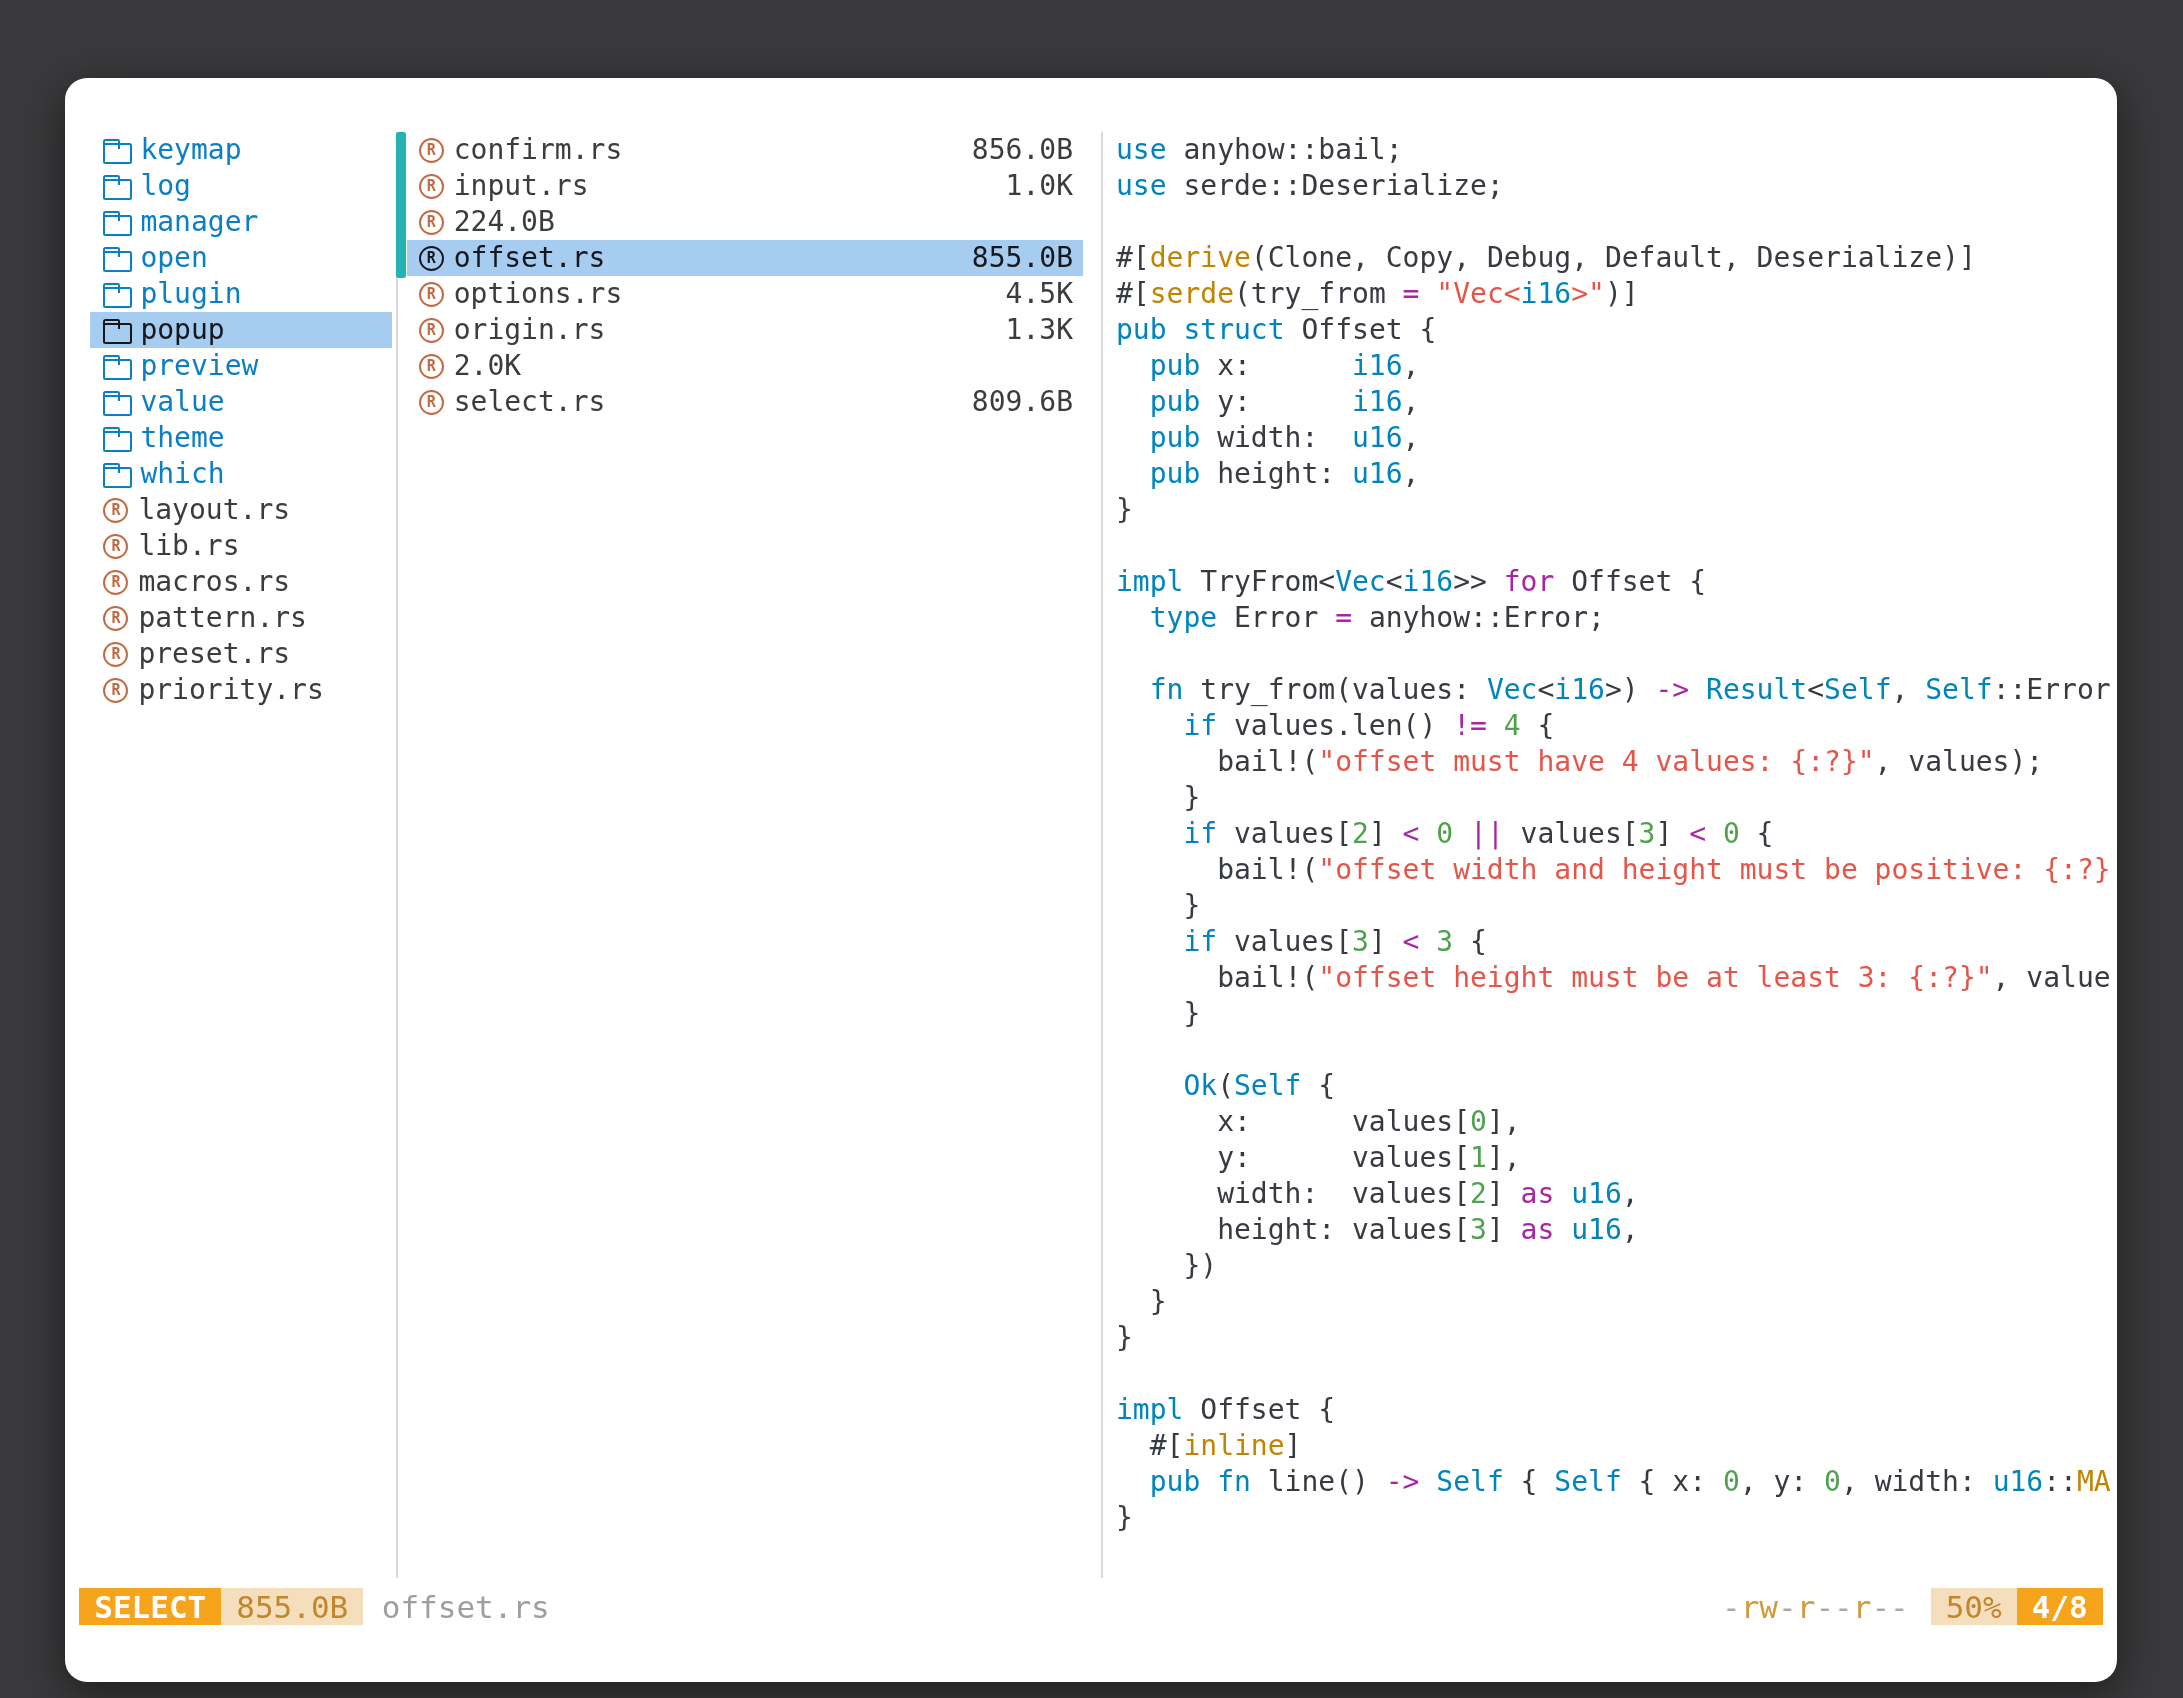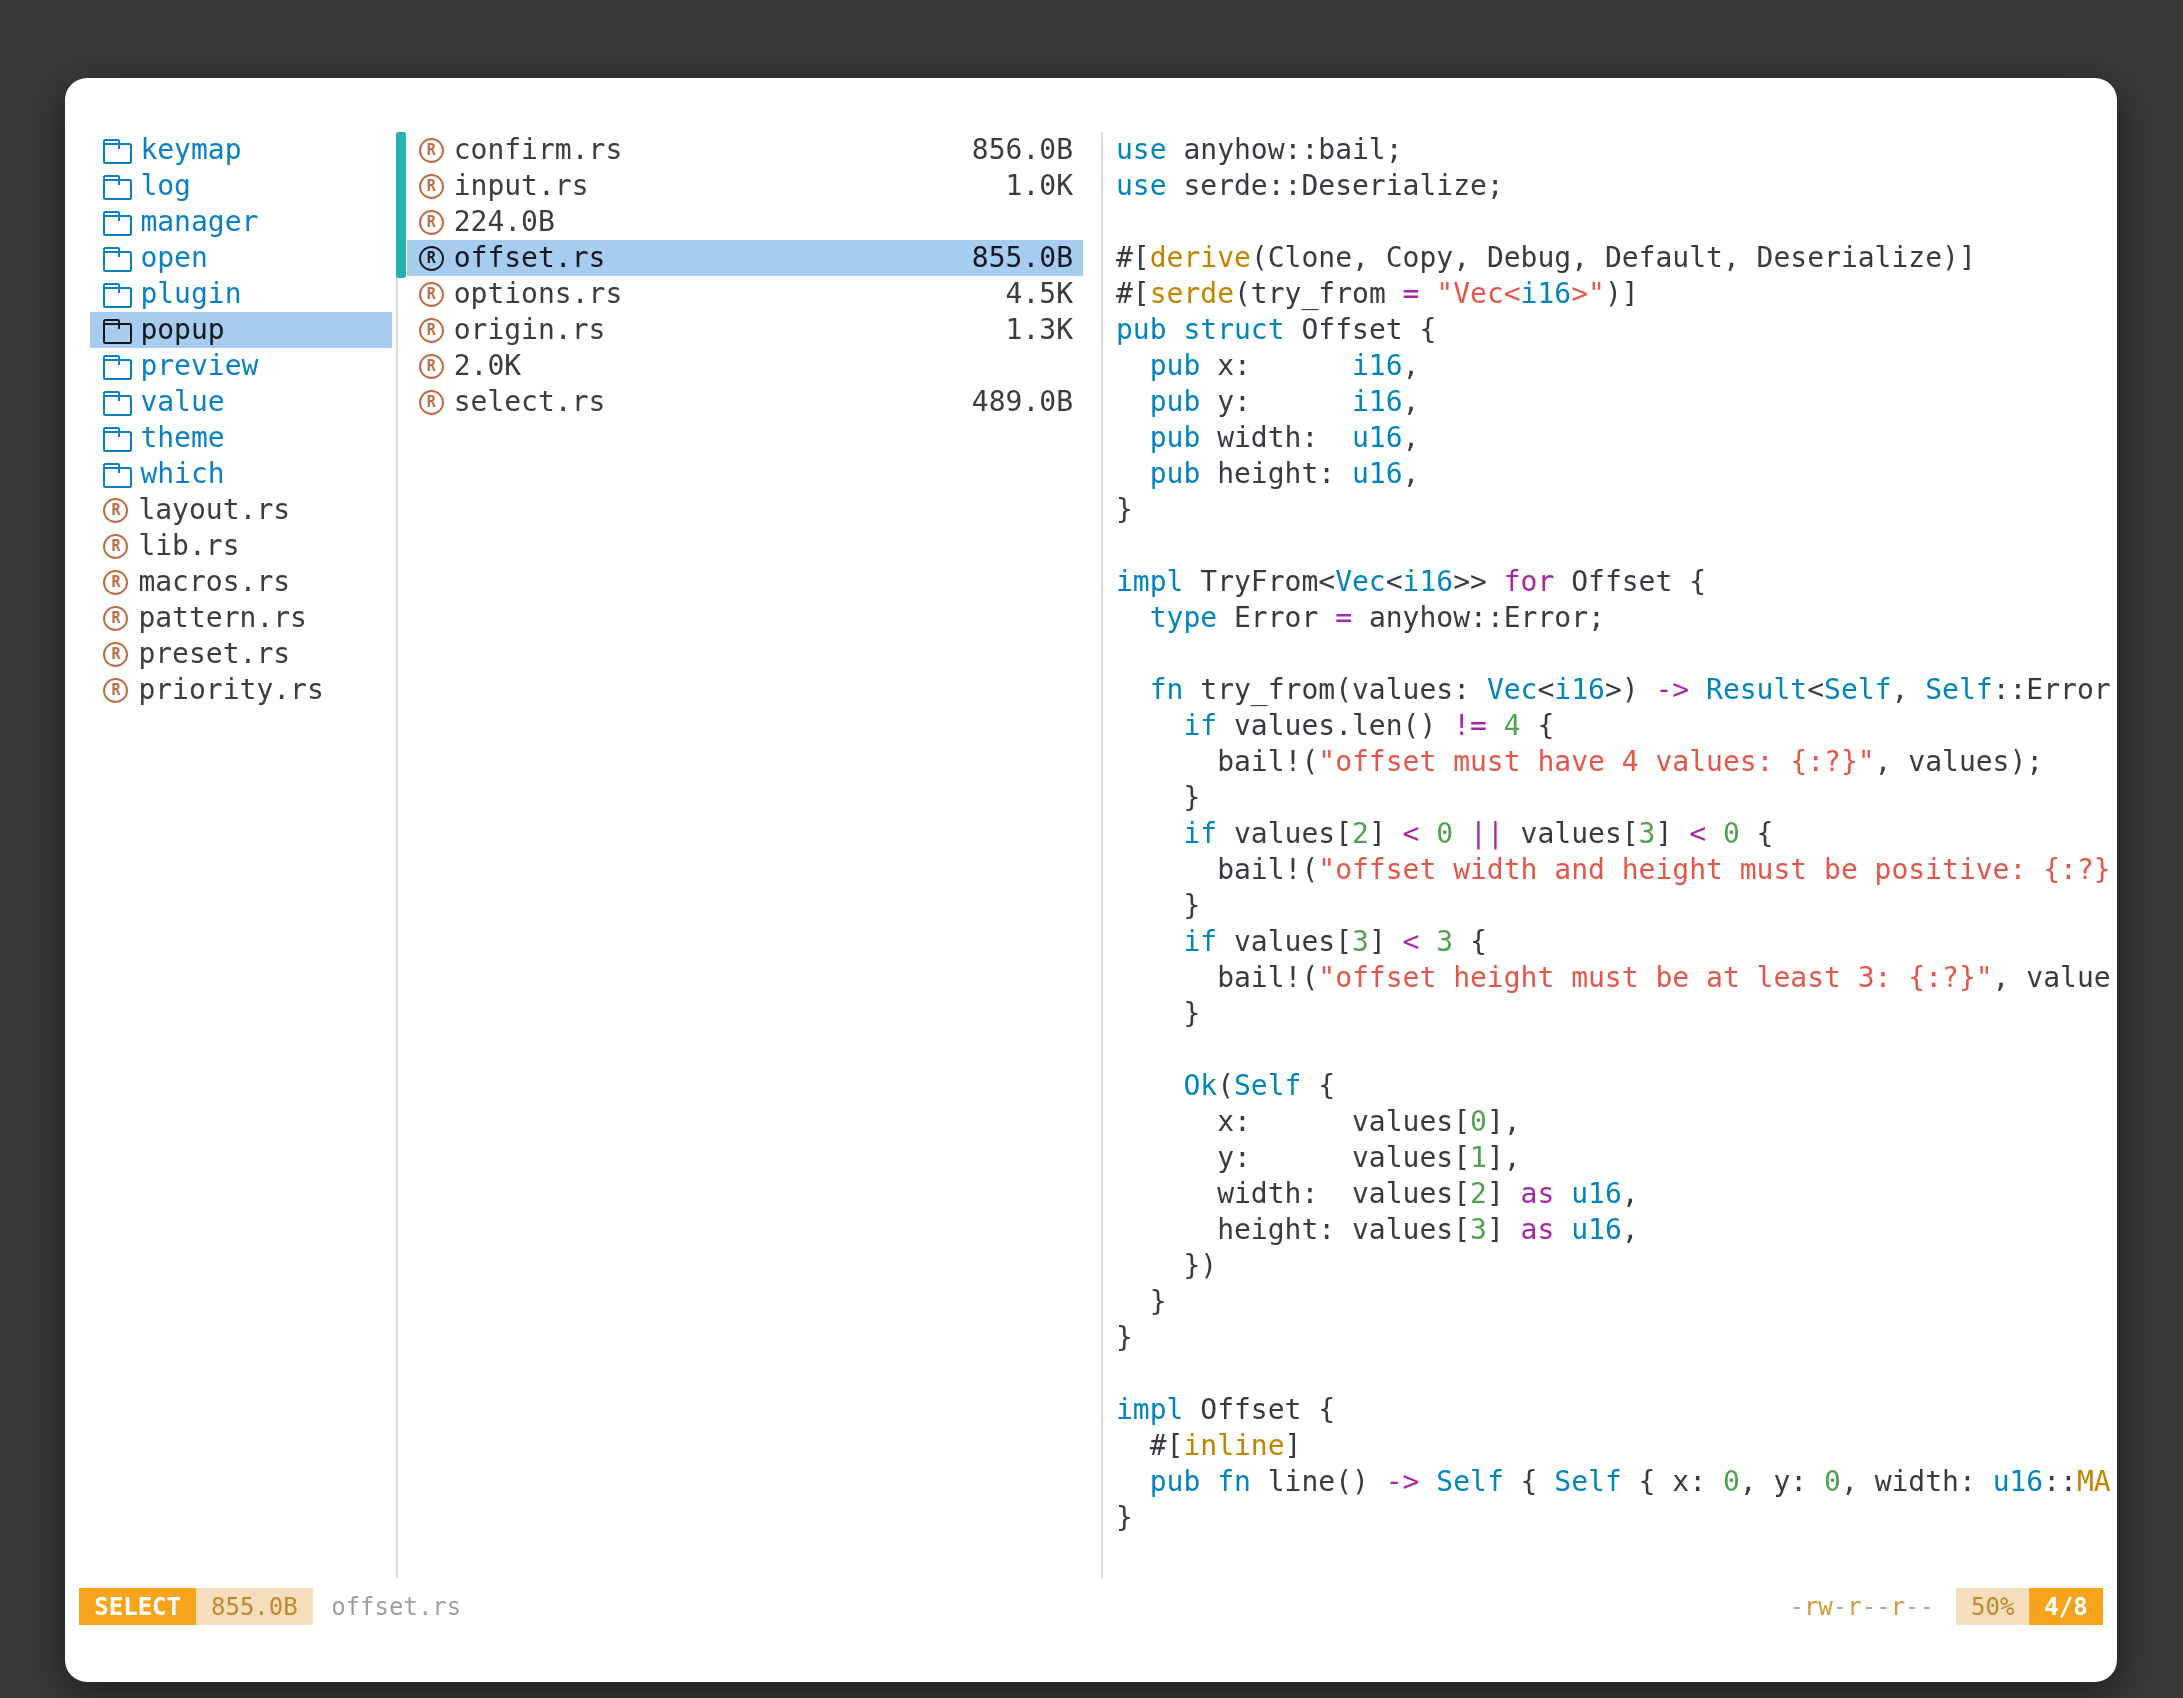--- a/index.html
+++ b/index.html
@@ -46,21 +46,21 @@
   .tk-p { color:var(--code-plain); }
   .tk-k { color:var(--code-keyword); }
   .tk-t { color:var(--code-type); }
   .tk-o { color:var(--code-operator); }
   .tk-s { color:var(--code-string); }
   .tk-n { color:var(--code-number); }
   .tk-a { color:var(--code-attr);margin-top:44px; }
 
   
   .status-bar { position:absolute; left:14.3px; right:14.3px; top:1510px; height:37px;
-    display:flex; justify-content:space-between; align-items:center; font-size:24px; }
+    display:flex; justify-content:space-between; align-items:center; font-size:31px; }
   .status-left, .status-right { display:flex; align-items:center; height:37px; }
   .chip { display:flex; align-items:center; height:37px; padding:0 15px; white-space:pre; }
   .chip.mode, .chip.position { background:var(--status-orange); color:#ffffff; font-weight:bold; }
   .chip.size, .chip.percent { background:var(--status-tan-bg); color:var(--status-tan-text); }
   .filename { color:var(--status-gray); margin-left:18.5px; }
   .perms { margin-right:22px; white-space:pre; }
   .pm-x { color:var(--perm-letter); }
   .pm-d { color:var(--perm-dash); }
 </style>
 </head>
@@ -169,21 +169,21 @@
           <span class="name">origin.rs</span>
           <span class="fsize">1.3K</span>
         </div>
         <div class="crow">
           <span class="ricon">R</span>
           <span class="fsize">2.0K</span>
         </div>
         <div class="crow">
           <span class="ricon">R</span>
           <span class="name">select.rs</span>
-          <span class="fsize">489.0B</span>
+          <span class="fsize">809.6B</span>
         </div>
       </div>
 
     <div class="sep sep2"></div>
 
     <div class="pane preview-pane" id="preview-pane"><div class="cline"><span class="tk-k">use</span><span class="tk-p"> anyhow::bail;</span></div><div class="cline"><span class="tk-k">use</span><span class="tk-p"> serde::Deserialize;</span></div><div class="cline"></div><div class="cline"><span class="tk-p">#[</span><span class="tk-a">derive</span><span class="tk-p">(Clone, Copy, Debug, Default, Deserialize)]</span></div><div class="cline"><span class="tk-p">#[</span><span class="tk-a">serde</span><span class="tk-p">(try_from </span><span class="tk-o">=</span><span class="tk-p"> </span><span class="tk-s">"Vec&lt;</span><span class="tk-t">i16</span><span class="tk-s">&gt;"</span><span class="tk-p">)]</span></div><div class="cline"><span class="tk-k">pub</span><span class="tk-p"> </span><span class="tk-k">struct</span><span class="tk-p"> Offset {</span></div><div class="cline"><span class="tk-p">  </span><span class="tk-k">pub</span><span class="tk-p"> x:      </span><span class="tk-t">i16</span><span class="tk-p">,</span></div><div class="cline"><span class="tk-p">  </span><span class="tk-k">pub</span><span class="tk-p"> y:      </span><span class="tk-t">i16</span><span class="tk-p">,</span></div><div class="cline"><span class="tk-p">  </span><span class="tk-k">pub</span><span class="tk-p"> width:  </span><span class="tk-t">u16</span><span class="tk-p">,</span></div><div class="cline"><span class="tk-p">  </span><span class="tk-k">pub</span><span class="tk-p"> height: </span><span class="tk-t">u16</span><span class="tk-p">,</span></div><div class="cline"><span class="tk-p">}</span></div><div class="cline"></div><div class="cline"><span class="tk-k">impl</span><span class="tk-p"> TryFrom&lt;</span><span class="tk-t">Vec</span><span class="tk-p">&lt;</span><span class="tk-t">i16</span><span class="tk-p">&gt;&gt; </span><span class="tk-o">for</span><span class="tk-p"> Offset {</span></div><div class="cline"><span class="tk-p">  </span><span class="tk-k">type</span><span class="tk-p"> Error </span><span class="tk-o">=</span><span class="tk-p"> anyhow::Error;</span></div><div class="cline"></div><div class="cline"><span class="tk-p">  </span><span class="tk-k">fn</span><span class="tk-p"> try_from(values: </span><span class="tk-t">Vec</span><span class="tk-p">&lt;</span><span class="tk-t">i16</span><span class="tk-p">&gt;) </span><span class="tk-o">-&gt;</span><span class="tk-p"> </span><span class="tk-t">Result</span><span class="tk-p">&lt;</span><span class="tk-t">Self</span><span class="tk-p">, </span><span class="tk-t">Self</span><span class="tk-p">::Error</span></div><div class="cline"><span class="tk-p">    </span><span class="tk-k">if</span><span class="tk-p"> values.len() </span><span class="tk-o">!=</span><span class="tk-p"> </span><span class="tk-n">4</span><span class="tk-p"> {</span></div><div class="cline"><span class="tk-p">      bail!(</span><span class="tk-s">"offset must have 4 values: {:?}"</span><span class="tk-p">, values);</span></div><div class="cline"><span class="tk-p">    }</span></div><div class="cline"><span class="tk-p">    </span><span class="tk-k">if</span><span class="tk-p"> values[</span><span class="tk-n">2</span><span class="tk-p">] </span><span class="tk-o">&lt;</span><span class="tk-p"> </span><span class="tk-n">0</span><span class="tk-p"> </span><span class="tk-o">||</span><span class="tk-p"> values[</span><span class="tk-n">3</span><span class="tk-p">] </span><span class="tk-o">&lt;</span><span class="tk-p"> </span><span class="tk-n">0</span><span class="tk-p"> {</span></div><div class="cline"><span class="tk-p">      bail!(</span><span class="tk-s">"offset width and height must be positive: {:?}</span></div><div class="cline"><span class="tk-p">    }</span></div><div class="cline"><span class="tk-p">    </span><span class="tk-k">if</span><span class="tk-p"> values[</span><span class="tk-n">3</span><span class="tk-p">] </span><span class="tk-o">&lt;</span><span class="tk-p"> </span><span class="tk-n">3</span><span class="tk-p"> {</span></div><div class="cline"><span class="tk-p">      bail!(</span><span class="tk-s">"offset height must be at least 3: {:?}"</span><span class="tk-p">, value</span></div><div class="cline"><span class="tk-p">    }</span></div><div class="cline"></div><div class="cline"><span class="tk-p">    </span><span class="tk-t">Ok</span><span class="tk-p">(</span><span class="tk-t">Self</span><span class="tk-p"> {</span></div><div class="cline"><span class="tk-p">      x:      values[</span><span class="tk-n">0</span><span class="tk-p">],</span></div><div class="cline"><span class="tk-p">      y:      values[</span><span class="tk-n">1</span><span class="tk-p">],</span></div><div class="cline"><span class="tk-p">      width:  values[</span><span class="tk-n">2</span><span class="tk-p">] </span><span class="tk-o">as</span><span class="tk-p"> </span><span class="tk-t">u16</span><span class="tk-p">,</span></div><div class="cline"><span class="tk-p">      height: values[</span><span class="tk-n">3</span><span class="tk-p">] </span><span class="tk-o">as</span><span class="tk-p"> </span><span class="tk-t">u16</span><span class="tk-p">,</span></div><div class="cline"><span class="tk-p">    })</span></div><div class="cline"><span class="tk-p">  }</span></div><div class="cline"><span class="tk-p">}</span></div><div class="cline"></div><div class="cline"><span class="tk-k">impl</span><span class="tk-p"> Offset {</span></div><div class="cline"><span class="tk-p">  #[</span><span class="tk-a">inline</span><span class="tk-p">]</span></div><div class="cline"><span class="tk-p">  </span><span class="tk-k">pub</span><span class="tk-p"> </span><span class="tk-k">fn</span><span class="tk-p"> line() </span><span class="tk-o">-&gt;</span><span class="tk-p"> </span><span class="tk-t">Self</span><span class="tk-p"> { </span><span class="tk-t">Self</span><span class="tk-p"> { x: </span><span class="tk-n">0</span><span class="tk-p">, y: </span><span class="tk-n">0</span><span class="tk-p">, width: </span><span class="tk-t">u16</span><span class="tk-p">::</span><span class="tk-a">MA</span></div><div class="cline"><span class="tk-p">}</span></div></div>
 
     <div class="status-bar">
       <div class="status-left">
         <span class="chip mode">SELECT</span>

